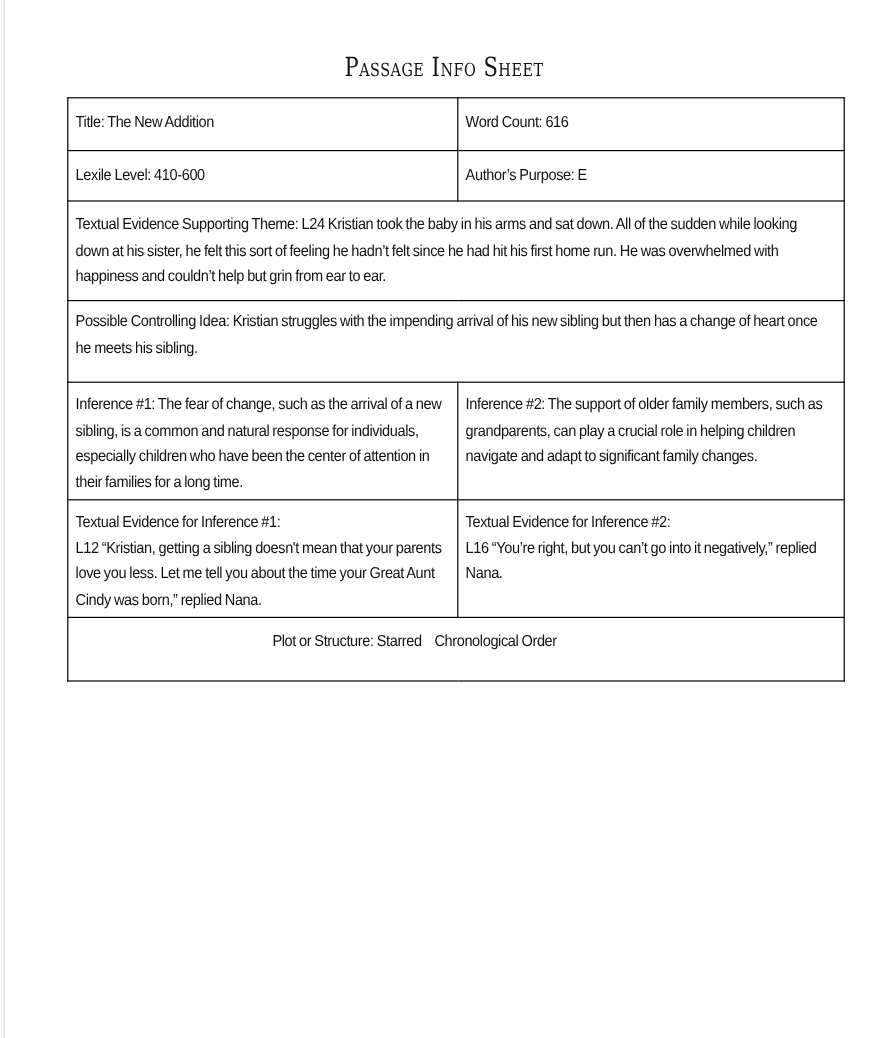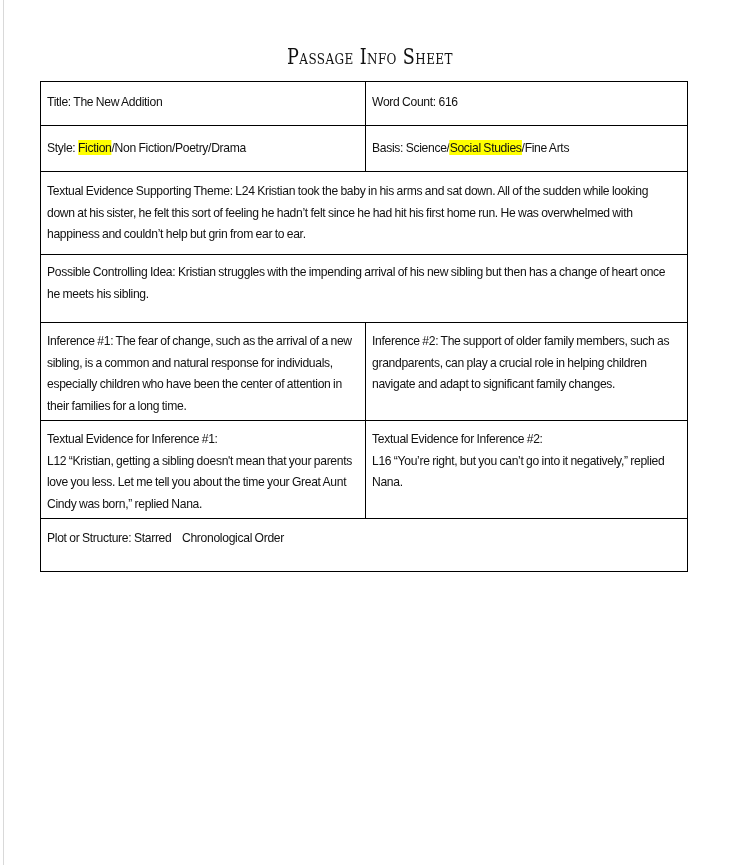--- a/index.html
+++ b/index.html
@@ -33,21 +33,21 @@
       font-size: 22px;
       letter-spacing: 0.5px;
       font-variant: small-caps;
       color: #111;
       transform: scaleX(0.8);
       transform-origin: center;
     }
     table.sheet {
       position: absolute;
       top: 81px;
-      left: 40px;
+      left: 56px;
       width: 647px;
       border-collapse: collapse;
       table-layout: fixed;
       border-radius: 21px;
     }
     table.sheet td {
       border: 1.5px solid #000;
       vertical-align: top;
       padding: 0;
     }
@@ -65,21 +65,21 @@
       display: inline-block;
       transform: scaleX(0.92);
       transform-origin: left top;
       width: 108%;
     }
     .hl {
       background: #ffff00;
     }
     .row-split {
       display: flex;
-      justify-content: flex-start;
+      justify-content: center;
       padding-right: 60px;
     }
     .block { display: block; }
   </style>
 </head>
 <body>
 
 <div class="page-edge"></div>
 
 <div class="title">Passage Info Sheet</div>
@@ -99,35 +99,35 @@
       </span></div>
     </td>
     <td>
       <div class="cell"><span class="cond">
         <span>Word Count:</span>
         <span>616</span>
       </span></div>
     </td>
   </tr>
 
-
-  <tr style="height:46px">
+  <tr style="height:42px">
     <td>
-      <div class="cell" style="padding-top:11px"><span class="cond">
-        <span>Style:</span>
-        <span class="hl">Fiction</span><span>/Non Fiction/Poetry/Drama</span>
+      <div class="cell"><span class="cond">
+        <span>Lexile Level:</span>
+        <span>410-600</span>
       </span></div>
     </td>
     <td>
-      <div class="cell" style="padding-top:11px"><span class="cond">
-        <span>Basis:</span>
-        <span>Science/</span><span class="hl">Social Studies</span><span>/Fine Arts</span>
+      <div class="cell"><span class="cond">
+        <span>Author’s Purpose:</span>
+        <span>E</span>
       </span></div>
     </td>
   </tr>
+
 
 
 
   <tr style="height:83px">
     <td colspan="2">
       <div class="cell" style="padding-top:8px"><span class="cond">
         <span>Textual Evidence Supporting Theme:</span>
         <span>L24 Kristian took the baby in his arms and sat down. All of the sudden while looking down at his sister, he felt this sort of feeling he hadn’t felt since he had hit his first home run. He was overwhelmed with happiness and couldn’t help but grin from ear to ear.</span>
       </span></div>
     </td>

